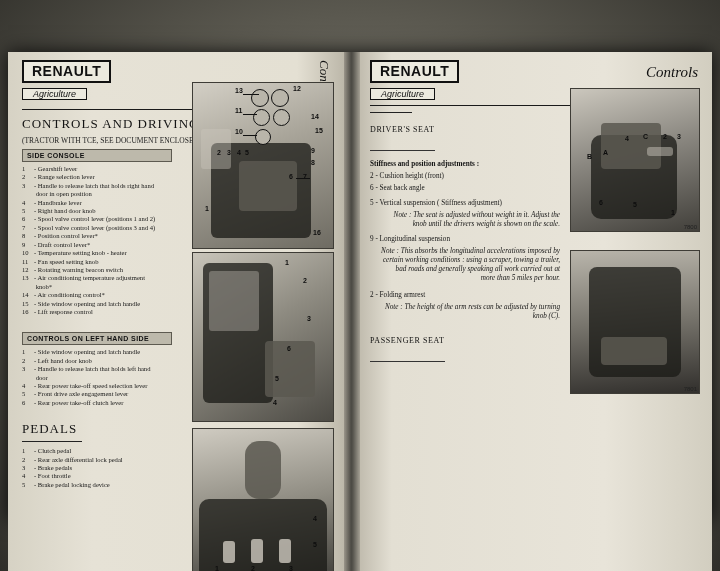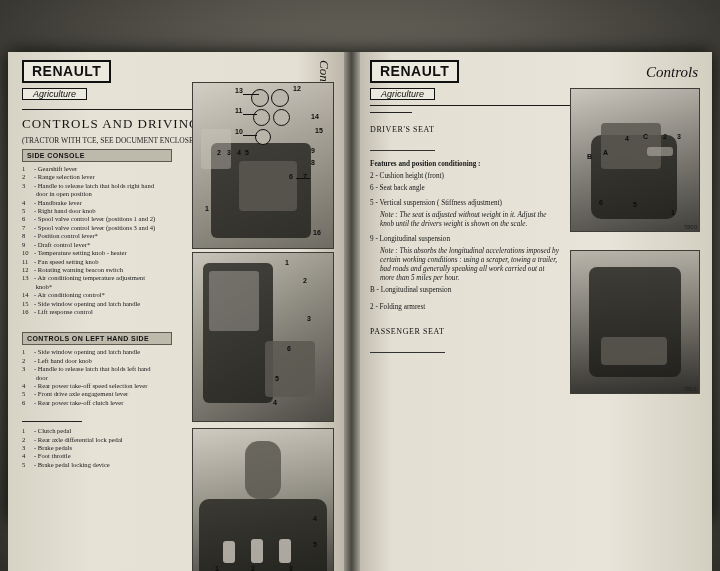--- a/index.html
+++ b/index.html
@@ -217,21 +217,21 @@
     color: #222;
   }
 
   
   .rtext p {
     margin: 0 0 3px 0;
     font-size: 7.2px;
     line-height: 9px;
     color: #161616;
   }
-  .rtext p.ital { font-style: italic; }
+  .rtext p.ital { font-style: italic; text-align: right; }
   .rtext .lbl {
     font-size: 8px;
     letter-spacing: .6px;
     margin: 6px 0 3px 0;
     color: #111;
   }
   .rtext .lbl.under { border-bottom: 1px solid #333; display: inline-block; padding-bottom: 16px;}
   .indent { padding-left: 10px; }
 </style>
 </head>
@@ -335,20 +335,21 @@
           <span class="calloutnum" style="left:110px; top:24px;">2</span>
           <span class="calloutnum" style="left:114px; top:62px;">3</span>
           <span class="calloutnum" style="left:94px; top:92px;">6</span>
           <span class="calloutnum" style="left:82px; top:122px;">5</span>
           <span class="calloutnum" style="left:80px; top:146px;">4</span>
         </div>
 
         <div class="clear"></div>
 
         <div style="width:150px; margin-top:14px;">
+          <h2 class="sec">PEDALS</h2>
           <div class="sec-underline" style="width:60px;"></div>
           <ul class="nums">
             <li><span class="n">1</span><span>- Clutch pedal</span></li>
             <li><span class="n">2</span><span>- Rear axle differential lock pedal</span></li>
             <li><span class="n">3</span><span>- Brake pedals</span></li>
             <li><span class="n">4</span><span>- Foot throttle</span></li>
             <li><span class="n">5</span><span>- Brake pedal locking device</span></li>
           </ul>
         </div>
 
@@ -386,33 +387,33 @@
             <div class="brand-sub">Agriculture</div>
           </div>
           <div class="hdr-title">Controls</div>
         </div>
         <div class="rule"></div>
 
         <div class="sec-underline" style="width:42px;"></div>
 
         <div class="rtext" style="width:190px;">
           <div class="lbl under">DRIVER'S SEAT</div>
-          <p style="font-weight:bold; margin-top:6px;">Features and position conditioning :</p>
+          <p style="font-weight:bold; margin-top:6px;">Stiffness and position adjustments :</p>
           <p>2 - Cushion height (front)</p>
           <p>6 - Seat back angle</p>
 
           <p style="margin-top:6px;">5 - Vertical suspension ( Stiffness adjustment)</p>
           <p class="ital indent">Note : The seat is adjusted without weight in it. Adjust the knob until the drivers weight is shown on the scale.</p>
 
           <p style="margin-top:6px;">9 - Longitudinal suspension</p>
           <p class="ital indent">Note : This absorbs the longitudinal accelerations imposed by certain working conditions : using a scraper, towing a trailer, bad roads and generally speaking all work carried out at more than 5 miles per hour.</p>
 
-          <p>B  - Longitudinal suspension</p>
 
           <p style="margin-top:8px;">2 - Folding armrest</p>
+          <p class="ital indent">Note :  The height of the arm rests can be adjusted by turning knob (C).</p>
 
           <div class="lbl under" style="margin-top:12px;">PASSENGER SEAT</div>
         </div>
 
         <div class="fig" style="position:absolute; left:200px; top:28px; width:128px; height:142px;">
           <div class="sky" style="background:linear-gradient(165deg,#cbc7bd 0%,#8a8780 45%,#42403b 100%);"></div>
           <div class="dark" style="left:20px; top:46px; width:86px; height:84px; border-radius:10px;"></div>
           <div class="mid" style="left:30px; top:34px; width:60px; height:46px;"></div>
           <div class="lite" style="left:76px; top:58px; width:26px; height:9px; opacity:.6;"></div>
           <span class="calloutnum" style="left:54px; top:46px;">4</span>

